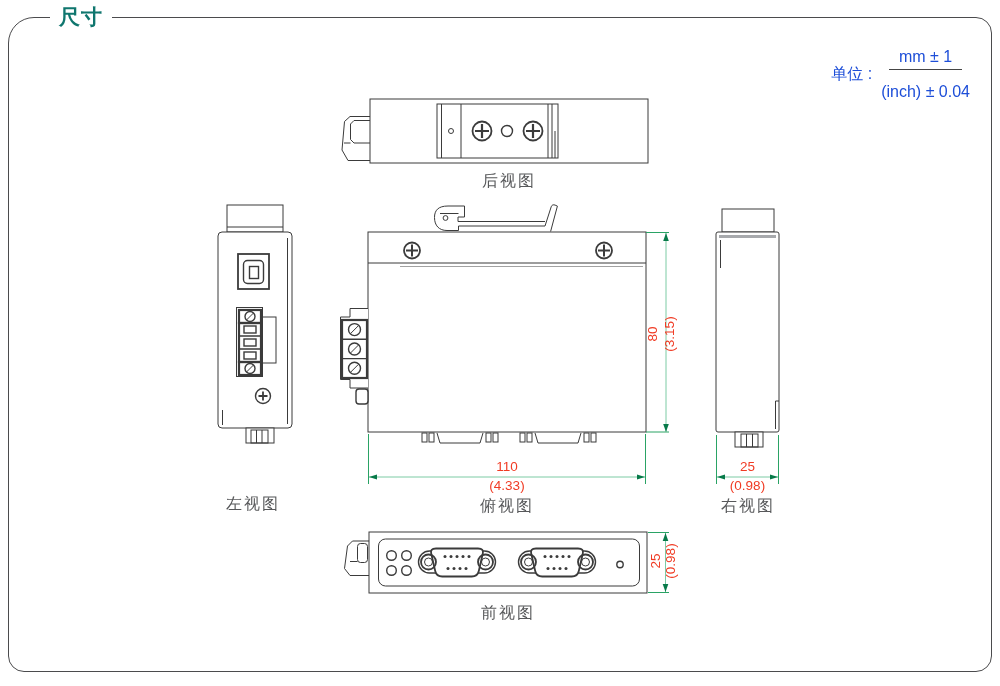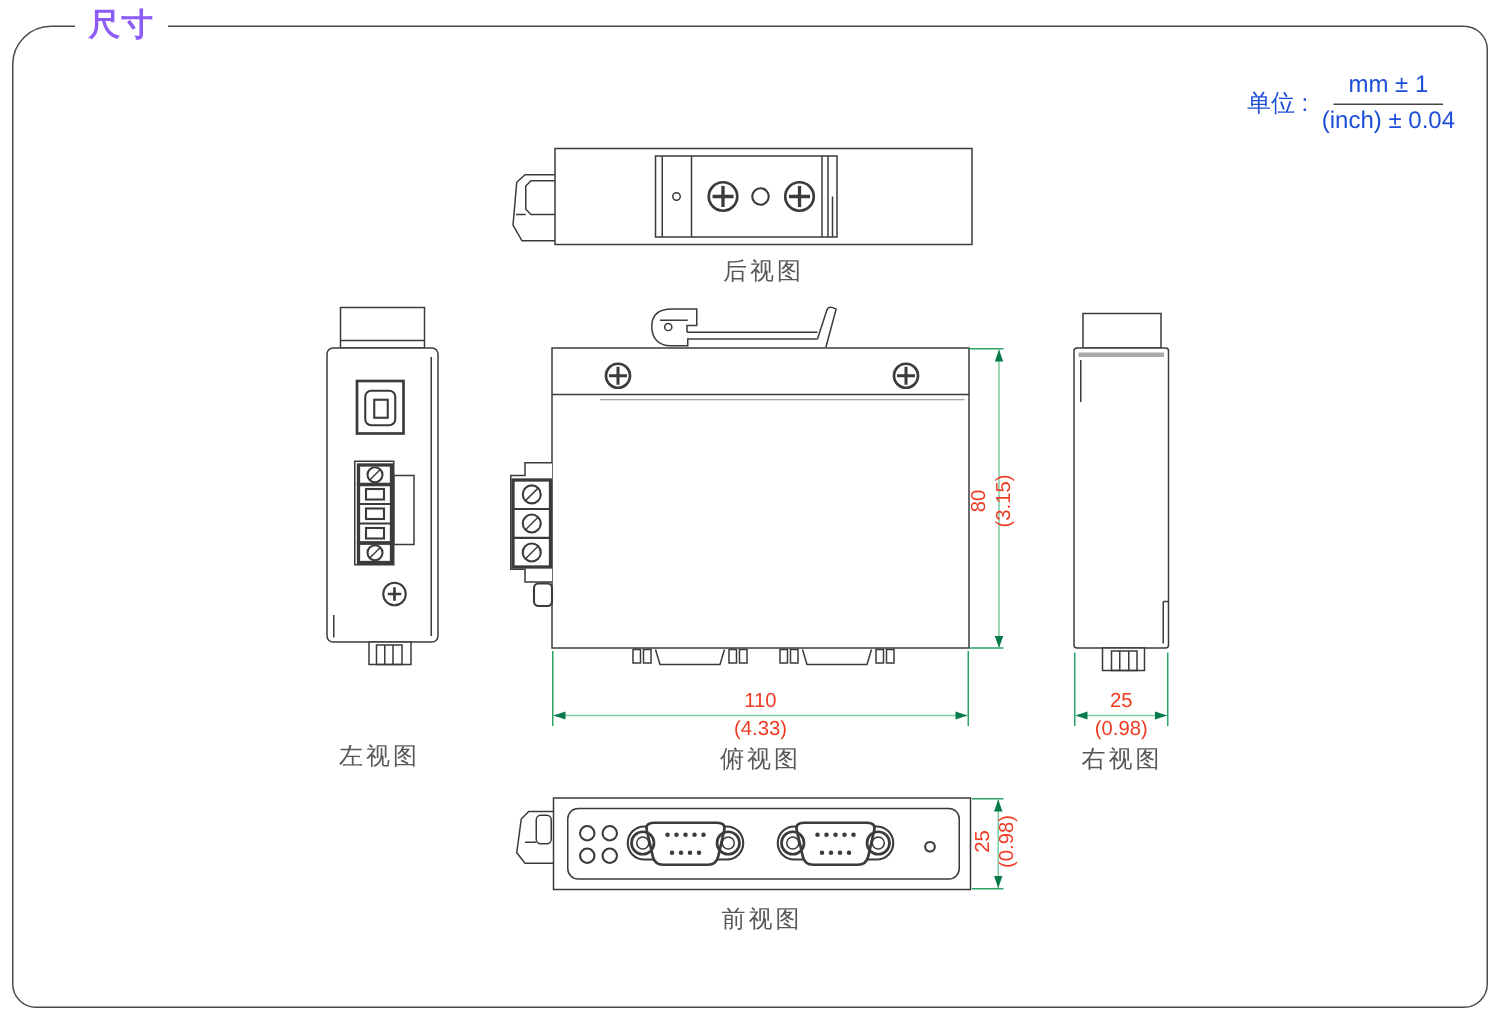--- a/index.html
+++ b/index.html
@@ -1,23 +1,23 @@
 <!DOCTYPE html>
 <html><head>
 <meta charset="utf-8">
 <style>
   html,body{margin:0;padding:0;background:#fff;}
   body{width:1000px;height:686px;position:relative;font-family:"Liberation Sans",sans-serif;overflow:hidden;}
   .frame{position:absolute;left:8px;top:17px;right:8px;bottom:14px;border:1px solid #4b4b4d;border-radius:26px 16px 16px 16px;}
-  .page-title{position:absolute;left:50px;top:5px;z-index:2;background:#fff;padding:0 9px;color:#8b5cf6;font-size:21px;font-weight:700;line-height:24px;letter-spacing:1px;}
+  .page-title{position:absolute;left:50px;top:5px;z-index:2;background:#fff;padding:0 9px;color:#0f766e;font-size:21px;font-weight:700;line-height:24px;letter-spacing:1px;}
   .unit-box{position:absolute;top:48px;right:30px;z-index:2;display:flex;align-items:center;gap:9px;color:#1d4ed8;}
   .unit-label{font-size:16px;}
   .unit-frac{display:flex;flex-direction:column;align-items:center;font-size:16px;}
   .unit-num{padding:0 10px 3px 10px;border-bottom:1px solid #454545;}
-  .unit-den{padding-top:2px;}
+  .unit-den{padding-top:2px;margin-top:11px;}
   svg{position:absolute;left:0;top:0;}
   svg text{font-family:"Liberation Sans",sans-serif;}
   .ln{stroke:#3b3b3b;fill:none;stroke-width:1;}
   .ln14{stroke:#3b3b3b;fill:none;stroke-width:1.4;}
   .ln18{stroke:#3b3b3b;fill:none;stroke-width:1.8;}
   .hv{stroke:#3b3b3b;fill:none;stroke-width:2.2;}
   .wf{fill:#fff;}
   .gl{stroke:#2aa365;fill:none;stroke-width:1;}
   .gll{stroke:#7ccba4;fill:none;stroke-width:1;}
   .ga{fill:#077a49;stroke:none;}

